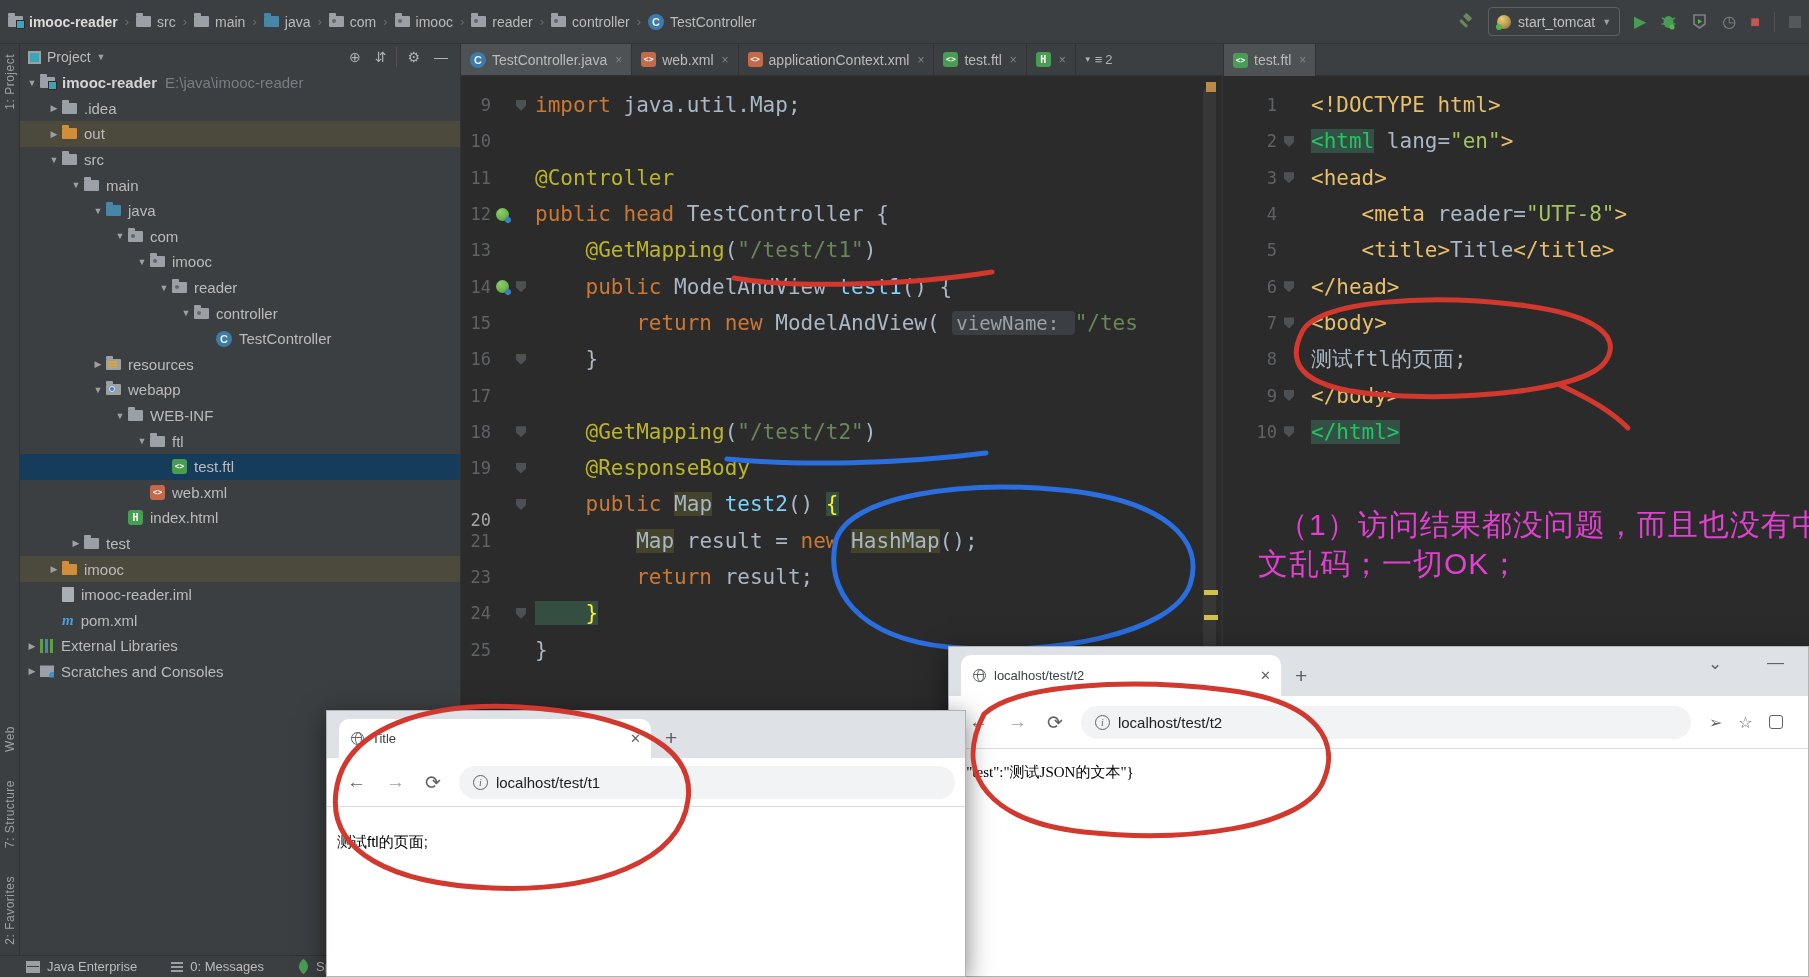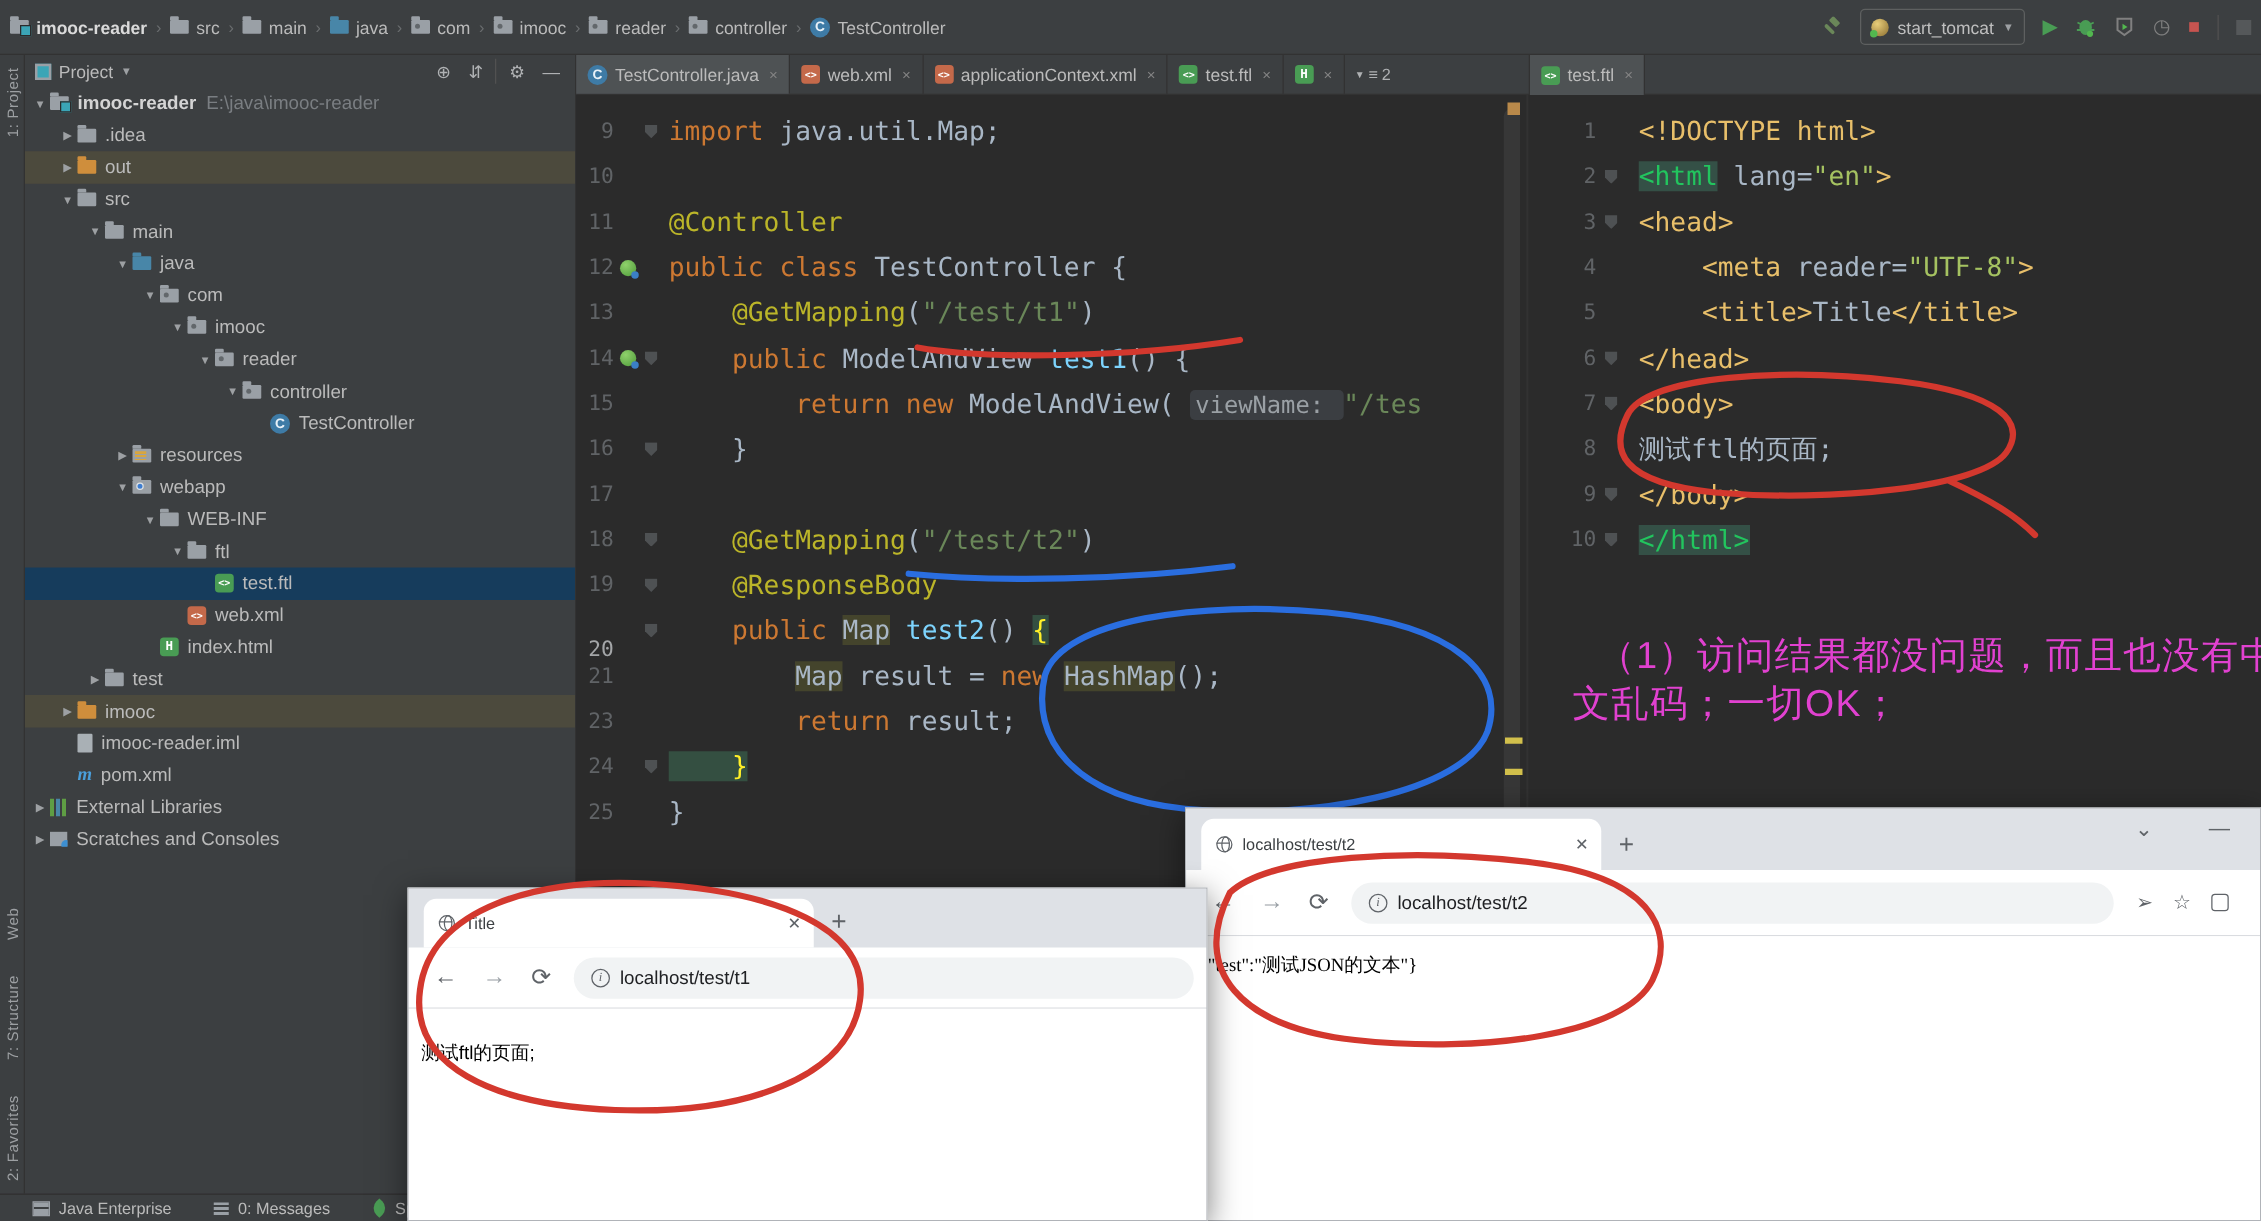--- a/index.html
+++ b/index.html
@@ -408,21 +408,21 @@
           <span class="x">×</span>
         </div>
       </div>
   </div>
 
   <div id="ed-left" class="abs editor">
     <div class="codewrap" id="code-left">
         <div class="cl"><span class="num">9</span><span class="gslot"></span><span class="fslot"><span class="foldmark"></span></span><span class="codetxt"><span class="kw">import </span><span class="d">java.util.Map;</span></span></div>
         <div class="cl"><span class="num">10</span><span class="gslot"></span><span class="fslot"></span><span class="codetxt"></span></div>
         <div class="cl"><span class="num">11</span><span class="gslot"></span><span class="fslot"></span><span class="codetxt"><span class="ann">@Controller</span></span></div>
-        <div class="cl"><span class="num">12</span><span class="gslot"><span class="bean"></span></span><span class="fslot"></span><span class="codetxt"><span class="kw">public class </span><span class="d">TestController {</span></span></div>
+        <div class="cl"><span class="num">12</span><span class="gslot"><span class="bean"></span></span><span class="fslot"></span><span class="codetxt"><span class="kw">public head </span><span class="d">TestController {</span></span></div>
         <div class="cl"><span class="num">13</span><span class="gslot"></span><span class="fslot"></span><span class="codetxt"><span class="d">    </span><span class="ann">@GetMapping</span><span class="d">(</span><span class="str">"/test/t1"</span><span class="d">)</span></span></div>
         <div class="cl"><span class="num">14</span><span class="gslot"><span class="bean"></span></span><span class="fslot"><span class="foldmark"></span></span><span class="codetxt"><span class="d">    </span><span class="kw">public </span><span class="d">ModelAndView </span><span class="mth">test1</span><span class="d">() {</span></span></div>
         <div class="cl"><span class="num">15</span><span class="gslot"></span><span class="fslot"></span><span class="codetxt"><span class="d">        </span><span class="kw">return </span><span class="kw">new </span><span class="d">ModelAndView( </span><span class="inlay">viewName: </span><span class="str">"/tes</span></span></div>
         <div class="cl"><span class="num">16</span><span class="gslot"></span><span class="fslot"><span class="foldmark"></span></span><span class="codetxt"><span class="d">    }</span></span></div>
         <div class="cl"><span class="num">17</span><span class="gslot"></span><span class="fslot"></span><span class="codetxt"></span></div>
         <div class="cl"><span class="num">18</span><span class="gslot"></span><span class="fslot"><span class="foldmark"></span></span><span class="codetxt"><span class="d">    </span><span class="ann">@GetMapping</span><span class="d">(</span><span class="str">"/test/t2"</span><span class="d">)</span></span></div>
         <div class="cl"><span class="num">19</span><span class="gslot"></span><span class="fslot"><span class="foldmark"></span></span><span class="codetxt"><span class="d">    </span><span class="ann">@ResponseBody</span></span></div>
         <div class="cl cur"><span class="num">20</span><span class="gslot"></span><span class="fslot"><span class="foldmark"></span></span><span class="codetxt"><span class="d">    </span><span class="kw">public </span><span class="hl">Map</span><span class="d"> </span><span class="mth">test2</span><span class="d">() </span><span class="hlb">{</span></span></div>
         <div class="cl"><span class="num">21</span><span class="gslot"></span><span class="fslot"></span><span class="codetxt"><span class="d">        </span><span class="hl">Map</span><span class="d"> result = </span><span class="kw">new </span><span class="hl">HashMap</span><span class="d">();</span></span></div>
         <div class="cl"><span class="num">23</span><span class="gslot"></span><span class="fslot"></span><span class="codetxt"><span class="d">        </span><span class="kw">return </span><span class="d">result;</span></span></div>

